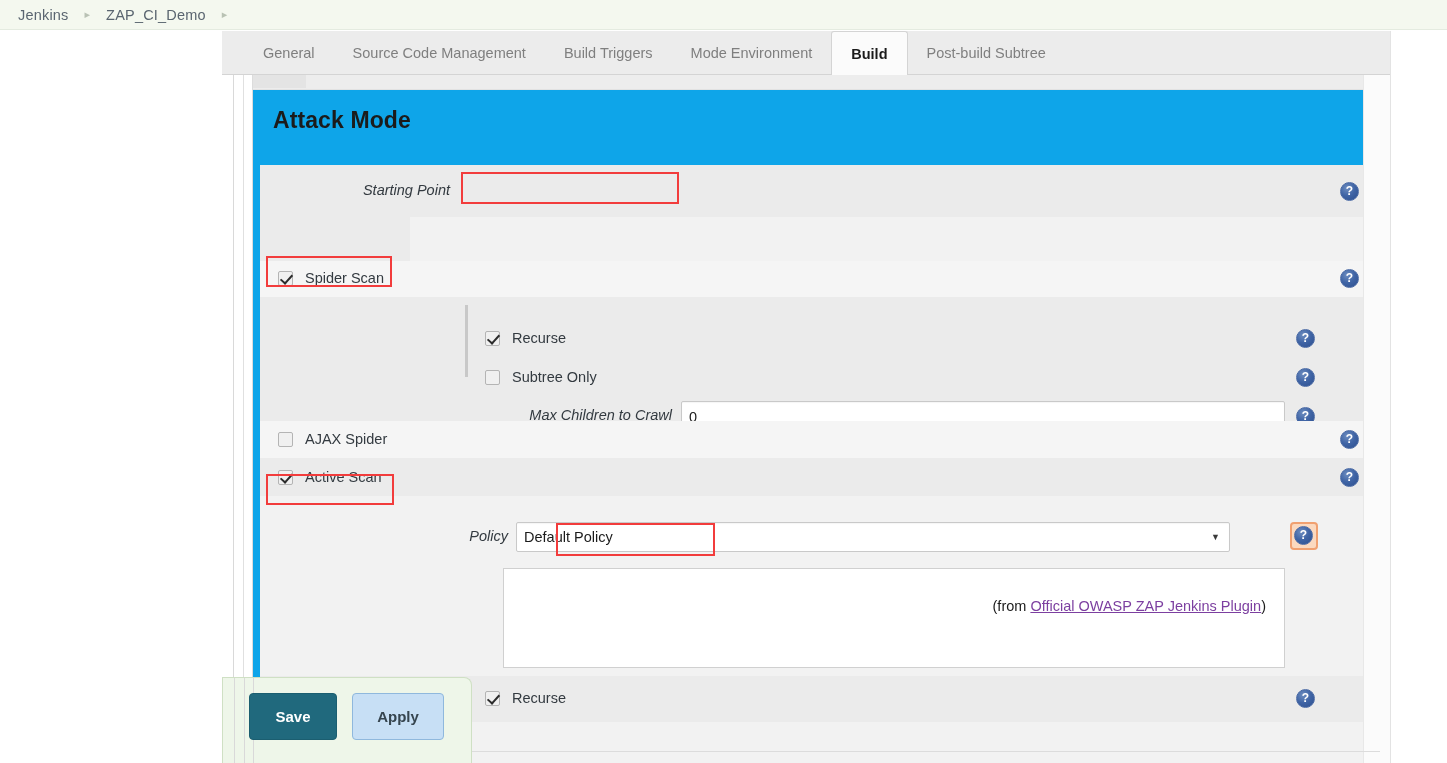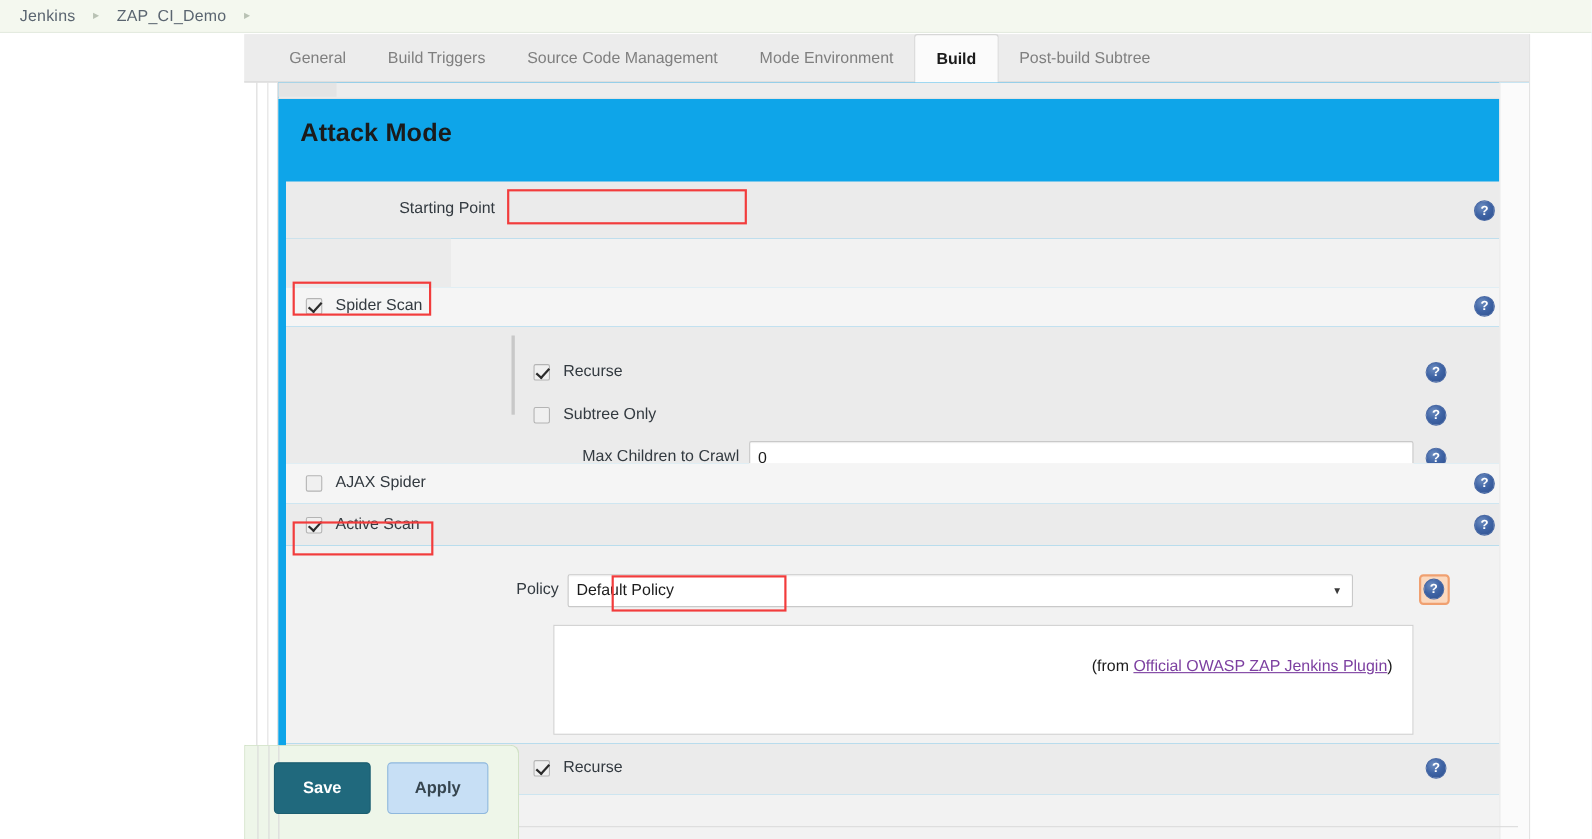--- a/index.html
+++ b/index.html
@@ -105,20 +105,21 @@
     position: absolute; left: 7px; width: 1130px;
     box-sizing: border-box;
   }
   .row.shade-dark  { background: #ebebeb; }
   .row.shade-light { background: #f2f2f2; }
   .row.shade-vlight{ background: #f5f5f5; }
 
   .lbl {
     position: absolute; font-size: 14.5px; color: #333a40;
     white-space: nowrap;
+    font-style: italic;
   }
   .lbl-right { text-align: right; }
 
   .txtinput {
     position: absolute;
     background: #ffffff;
     border: 1px solid #c9c9c9;
     border-radius: 2px;
     font-size: 14.5px; color: #1b1b1b;
     padding: 0 7px;
@@ -282,22 +283,22 @@
     <span class="crumb-sep">▸</span>
     <span class="crumb">ZAP_CI_Demo</span>
     <span class="crumb-sep">▸</span>
   </div>
 
   <div class="config-pane"></div>
 
   <div class="tab-bar">
     <div class="tabs">
       <div class="tab">General</div>
+      <div class="tab">Source Code Management</div>
       <div class="tab">Build Triggers</div>
-      <div class="tab">Source Code Management</div>
       <div class="tab">Mode Environment</div>
       <div class="tab active">Build</div>
       <div class="tab">Post-build Subtree</div>
     </div>
   </div>
 
   <div class="rail r1"></div>
   <div class="rail r2"></div>
   <div class="rail r3"></div>
 

